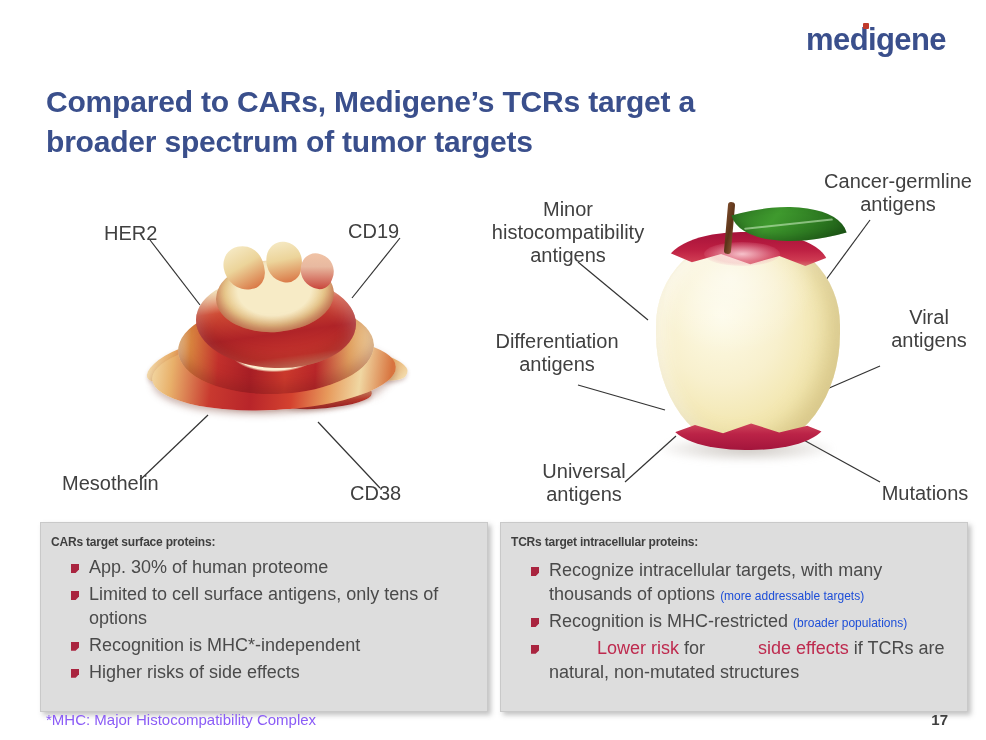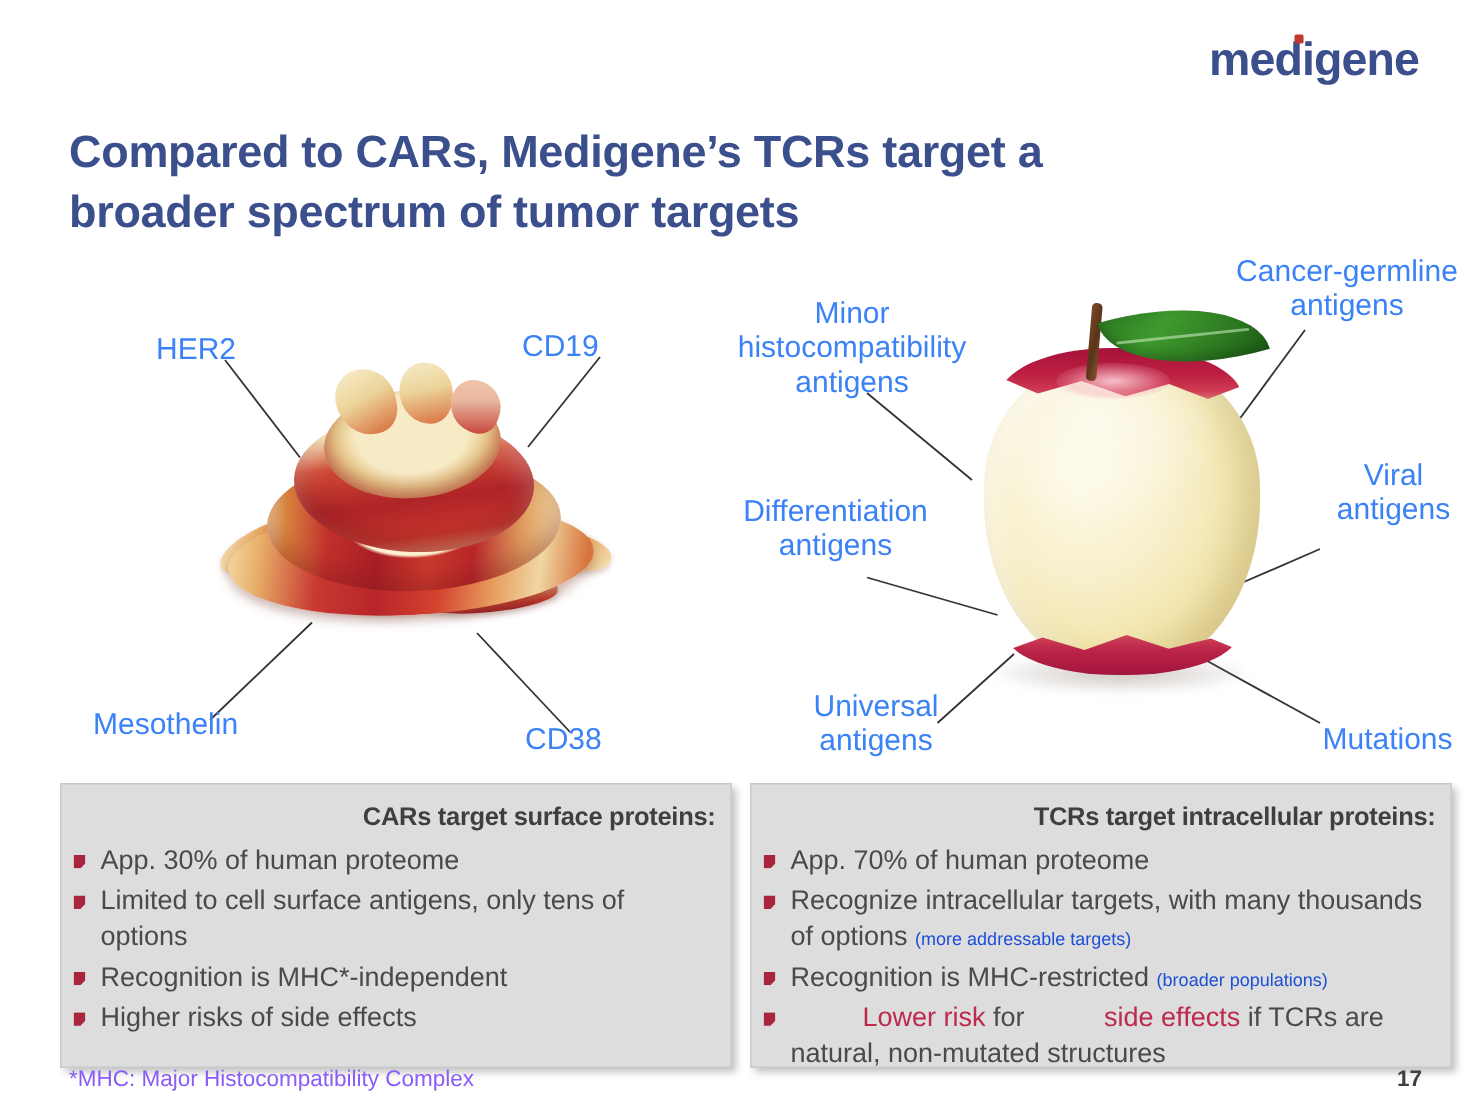--- a/index.html
+++ b/index.html
@@ -26,21 +26,21 @@
   .title {
     position: absolute; left: 46px; top: 82px; width: 730px;
     font-size: 30px; font-weight: 700; line-height: 1.32;
     color: #3a4f8c; letter-spacing: -0.2px;
   }
 
   
   .art { position: absolute; left: 0; top: 170px; width: 986px; height: 350px; }
 
   .label {
-    position: absolute; font-size: 20px; color: #3b82f6;
+    position: absolute; font-size: 20px; color: #404040;
     line-height: 1.14; white-space: pre-line;
   }
   .label.c { text-align: center; }
   .label.l { text-align: center; }
 
   svg.leader { position: absolute; left:0; top:0; width: 986px; height: 350px; overflow: visible; pointer-events: none; }
 
   
   .peel-wrap { position: absolute; left: 150px; top: 70px; width: 250px; height: 185px; }
   .peel-shadow {
@@ -155,24 +155,24 @@
     background: rgba(210,240,200,.55); transform: rotate(10deg); border-radius: 2px;
   }
 
   
   .box {
     position: absolute; background: #dddddd;
     border: 1px solid #c9c9c9;
     box-shadow: 3px 3px 5px rgba(120,120,120,.45);
   }
   .box-title {
-    text-align: right; font-weight: 700; font-size: 17px; color: #3f3f3f;
+    text-align: left; font-weight: 700; font-size: 12px; color: #3f3f3f;
     padding: 12px 10px 7px 10px; letter-spacing: -0.2px;
   }
-  ul.bullets { list-style: none; padding: 0 12px 10px 4px; }
+  ul.bullets { list-style: none; padding: 0 12px 10px 26px; }
   ul.bullets li {
     position: relative; padding-left: 22px; margin-bottom: 3px;
     font-size: 18px; line-height: 1.33; color: #4a4a4a;
   }
   ul.bullets li .bul {
     position: absolute; left: 4px; top: 8px; width: 8px; height: 9px;
     background: #a9243f;
     clip-path: polygon(0 0, 100% 0, 100% 62%, 58% 100%, 0 100%);
   }
   .hl { color: #be2a4e; margin-left: 48px; }
@@ -269,21 +269,20 @@
       <li><span class="bul"></span><span>Recognition is MHC*-independent</span></li>
       <li><span class="bul"></span><span>Higher risks of side effects</span></li>
     </ul>
   </div>
 
   <div class="box" style="left:500px; top:522px; width:468px; height:190px;">
     <div class="box-title">TCRs target intracellular proteins:</div>
     <ul class="bullets">
       <li>
         <span class="bul"></span>
-        <span>App. 70% of human proteome</span>
       </li>
       <li>
         <span class="bul"></span>
         <span>Recognize intracellular targets, with many thousands of options </span><span class="hl-sm">(more addressable targets)</span>
       </li>
       <li>
         <span class="bul"></span>
         <span>Recognition is MHC-restricted </span><span class="hl-sm">(broader populations)</span>
       </li>
       <li>

